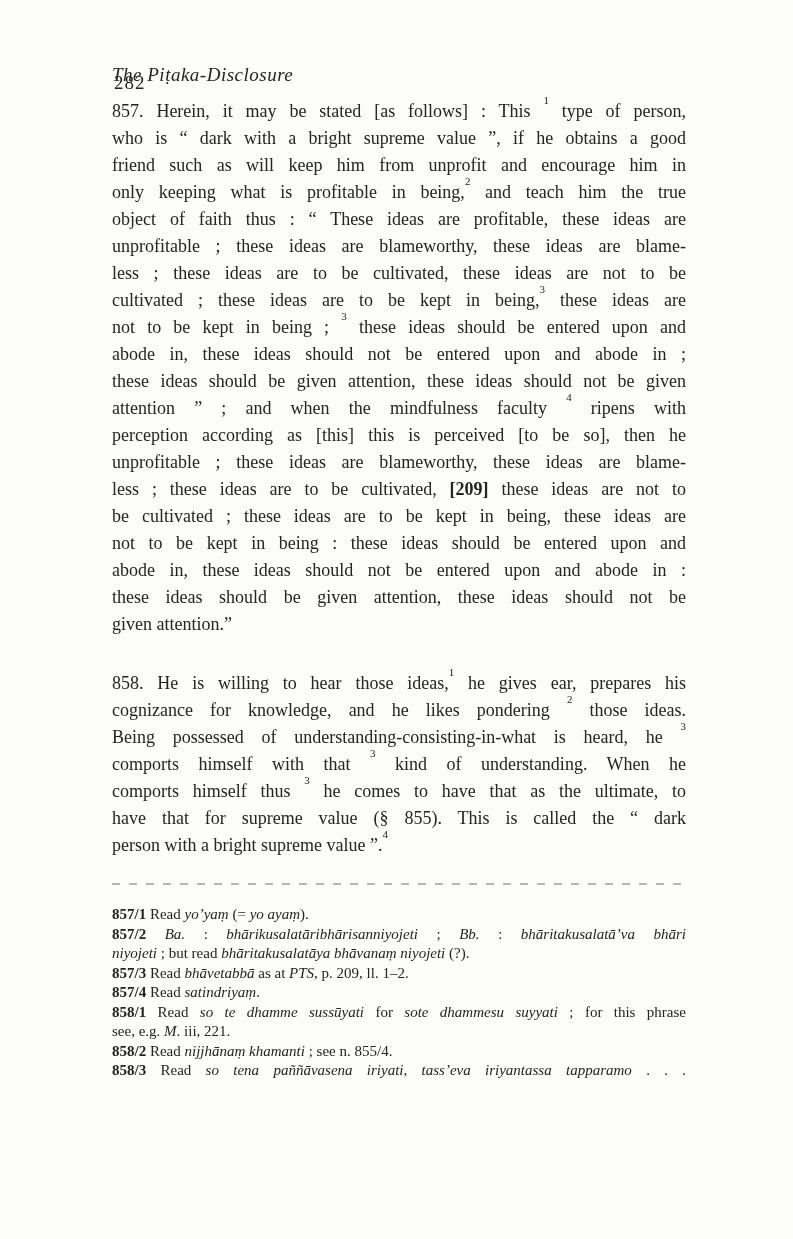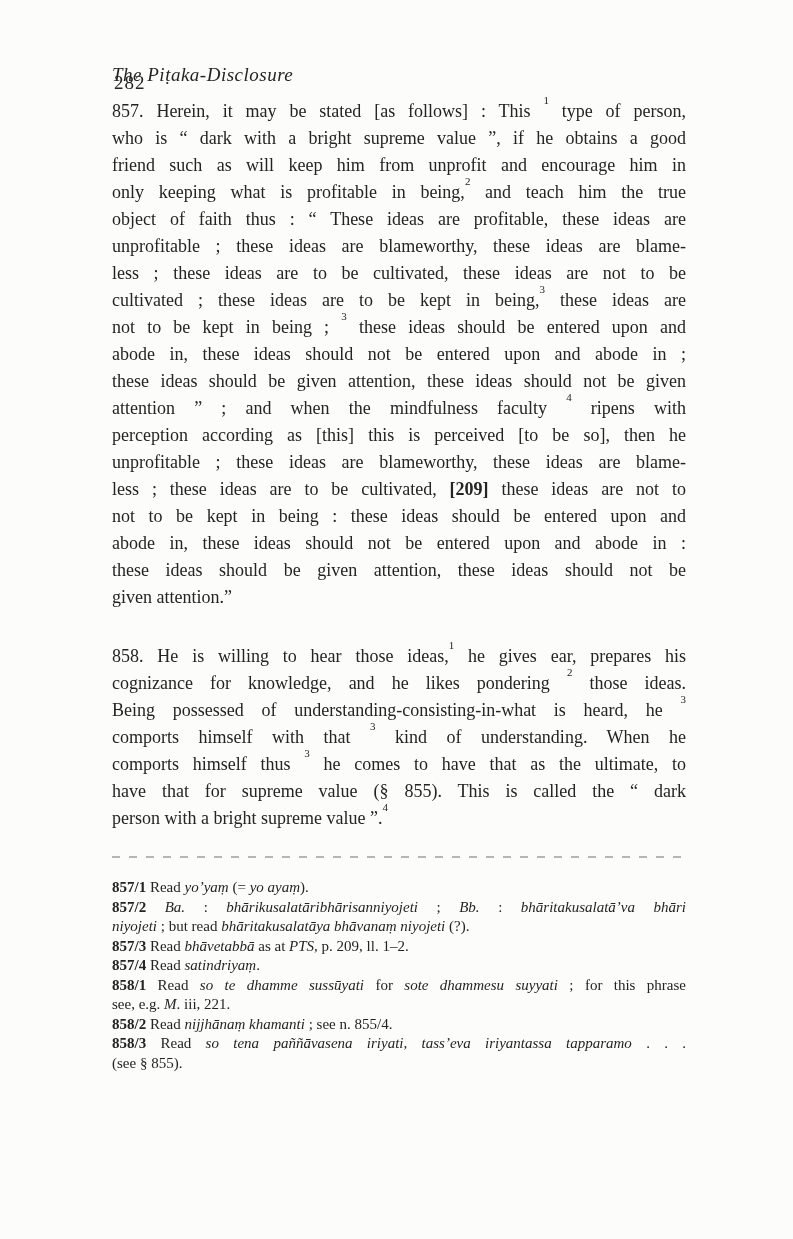--- a/index.html
+++ b/index.html
@@ -51,20 +51,21 @@
           <div class="line"><span>unprofitable ;  these ideas are blameworthy, these ideas are blame-</span></div>
           <div class="line"><span>less ;  these ideas are to be cultivated, these ideas are not to be</span></div>
           <div class="line"><span>cultivated ;  these ideas are to be kept in being,</span><sup>3</sup><span> these ideas are</span></div>
           <div class="line"><span>not to be kept in being ; </span><sup>3</sup><span> these ideas should be entered upon and</span></div>
           <div class="line"><span>abode in, these ideas should not be entered upon and abode in ;</span></div>
           <div class="line"><span>these ideas should be given attention, these ideas should not be given</span></div>
           <div class="line"><span>attention ” ;  and when the mindfulness faculty </span><sup>4</sup><span> ripens with</span></div>
           <div class="line"><span>perception according as [this] this is perceived [to be so], then he</span></div>
           <div class="line"><span>unprofitable ;  these ideas are blameworthy, these ideas are blame-</span></div>
           <div class="line"><span>less ;  these ideas are to be cultivated, </span><span class="bd">[209]</span><span> these ideas are not to</span></div>
+          <div class="line"><span>be cultivated ;  these ideas are to be kept in being, these ideas are</span></div>
           <div class="line"><span>not to be kept in being :  these ideas should be entered upon and</span></div>
           <div class="line"><span>abode in, these ideas should not be entered upon and abode in :</span></div>
           <div class="line"><span>these ideas should be given attention, these ideas should not be</span></div>
           <div class="line nj"><span>given attention.”</span></div>
         </section>
       <section class="para">
           <div class="line"><span>858. He is willing to hear those ideas,</span><sup>1</sup><span> he gives ear, prepares his</span></div>
           <div class="line"><span>cognizance for knowledge, and he likes pondering </span><sup>2</sup><span> those ideas.</span></div>
           <div class="line"><span>Being possessed of understanding-consisting-in-what is heard, he </span><sup>3</sup></div>
           <div class="line"><span>comports himself with that </span><sup>3</sup><span> kind of understanding.  When he</span></div>
@@ -92,18 +93,17 @@
         </div>
       <div class="fn">
           <div class="line"><span class="bd">858/1</span><span> Read </span><span class="it">so te dhamme sussūyati</span><span> for </span><span class="it">sote dhammesu suyyati</span><span> ;  for this phrase</span></div>
           <div class="line nj"><span>see, e.g. </span><span class="it">M</span><span>. iii, 221.</span></div>
         </div>
       <div class="fn">
           <div class="line nj"><span class="bd">858/2</span><span> Read </span><span class="it">nijjhānaṃ khamanti</span><span> ;  see n. 855/4.</span></div>
         </div>
       <div class="fn">
           <div class="line"><span class="bd">858/3</span><span> Read </span><span class="it">so tena paññāvasena iriyati, tass’eva iriyantassa tapparamo</span><span> . . .</span></div>
-          <div class="line nj"><span>(see § 855).</span></div>
         </div>
     </section>
 
   </div>
 </div>
 
 </body></html>

